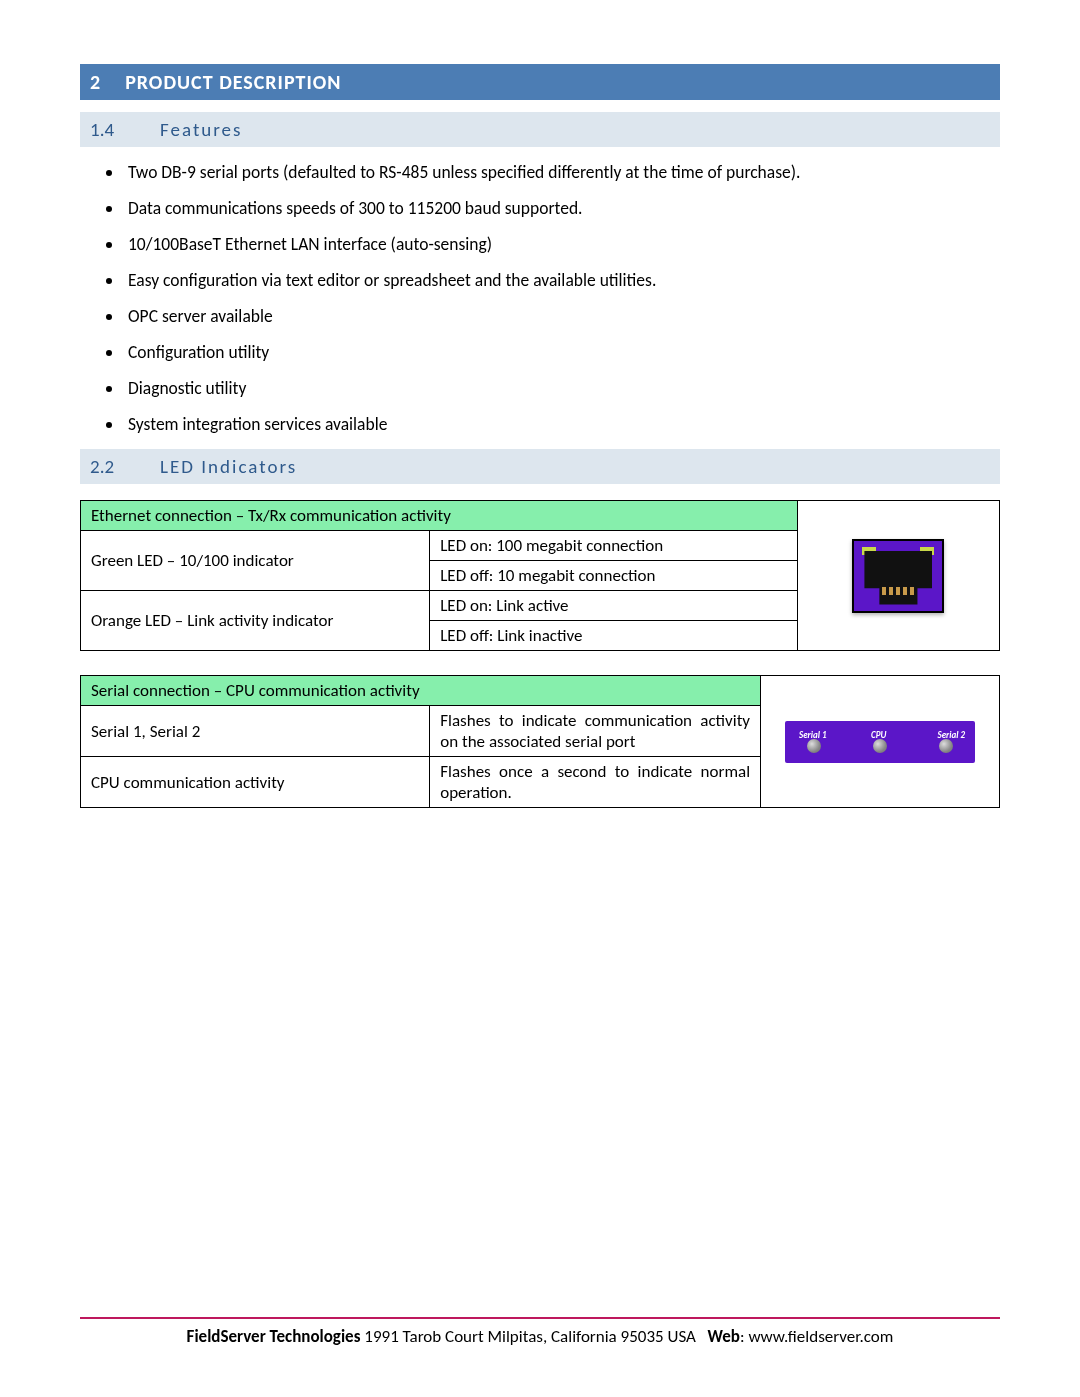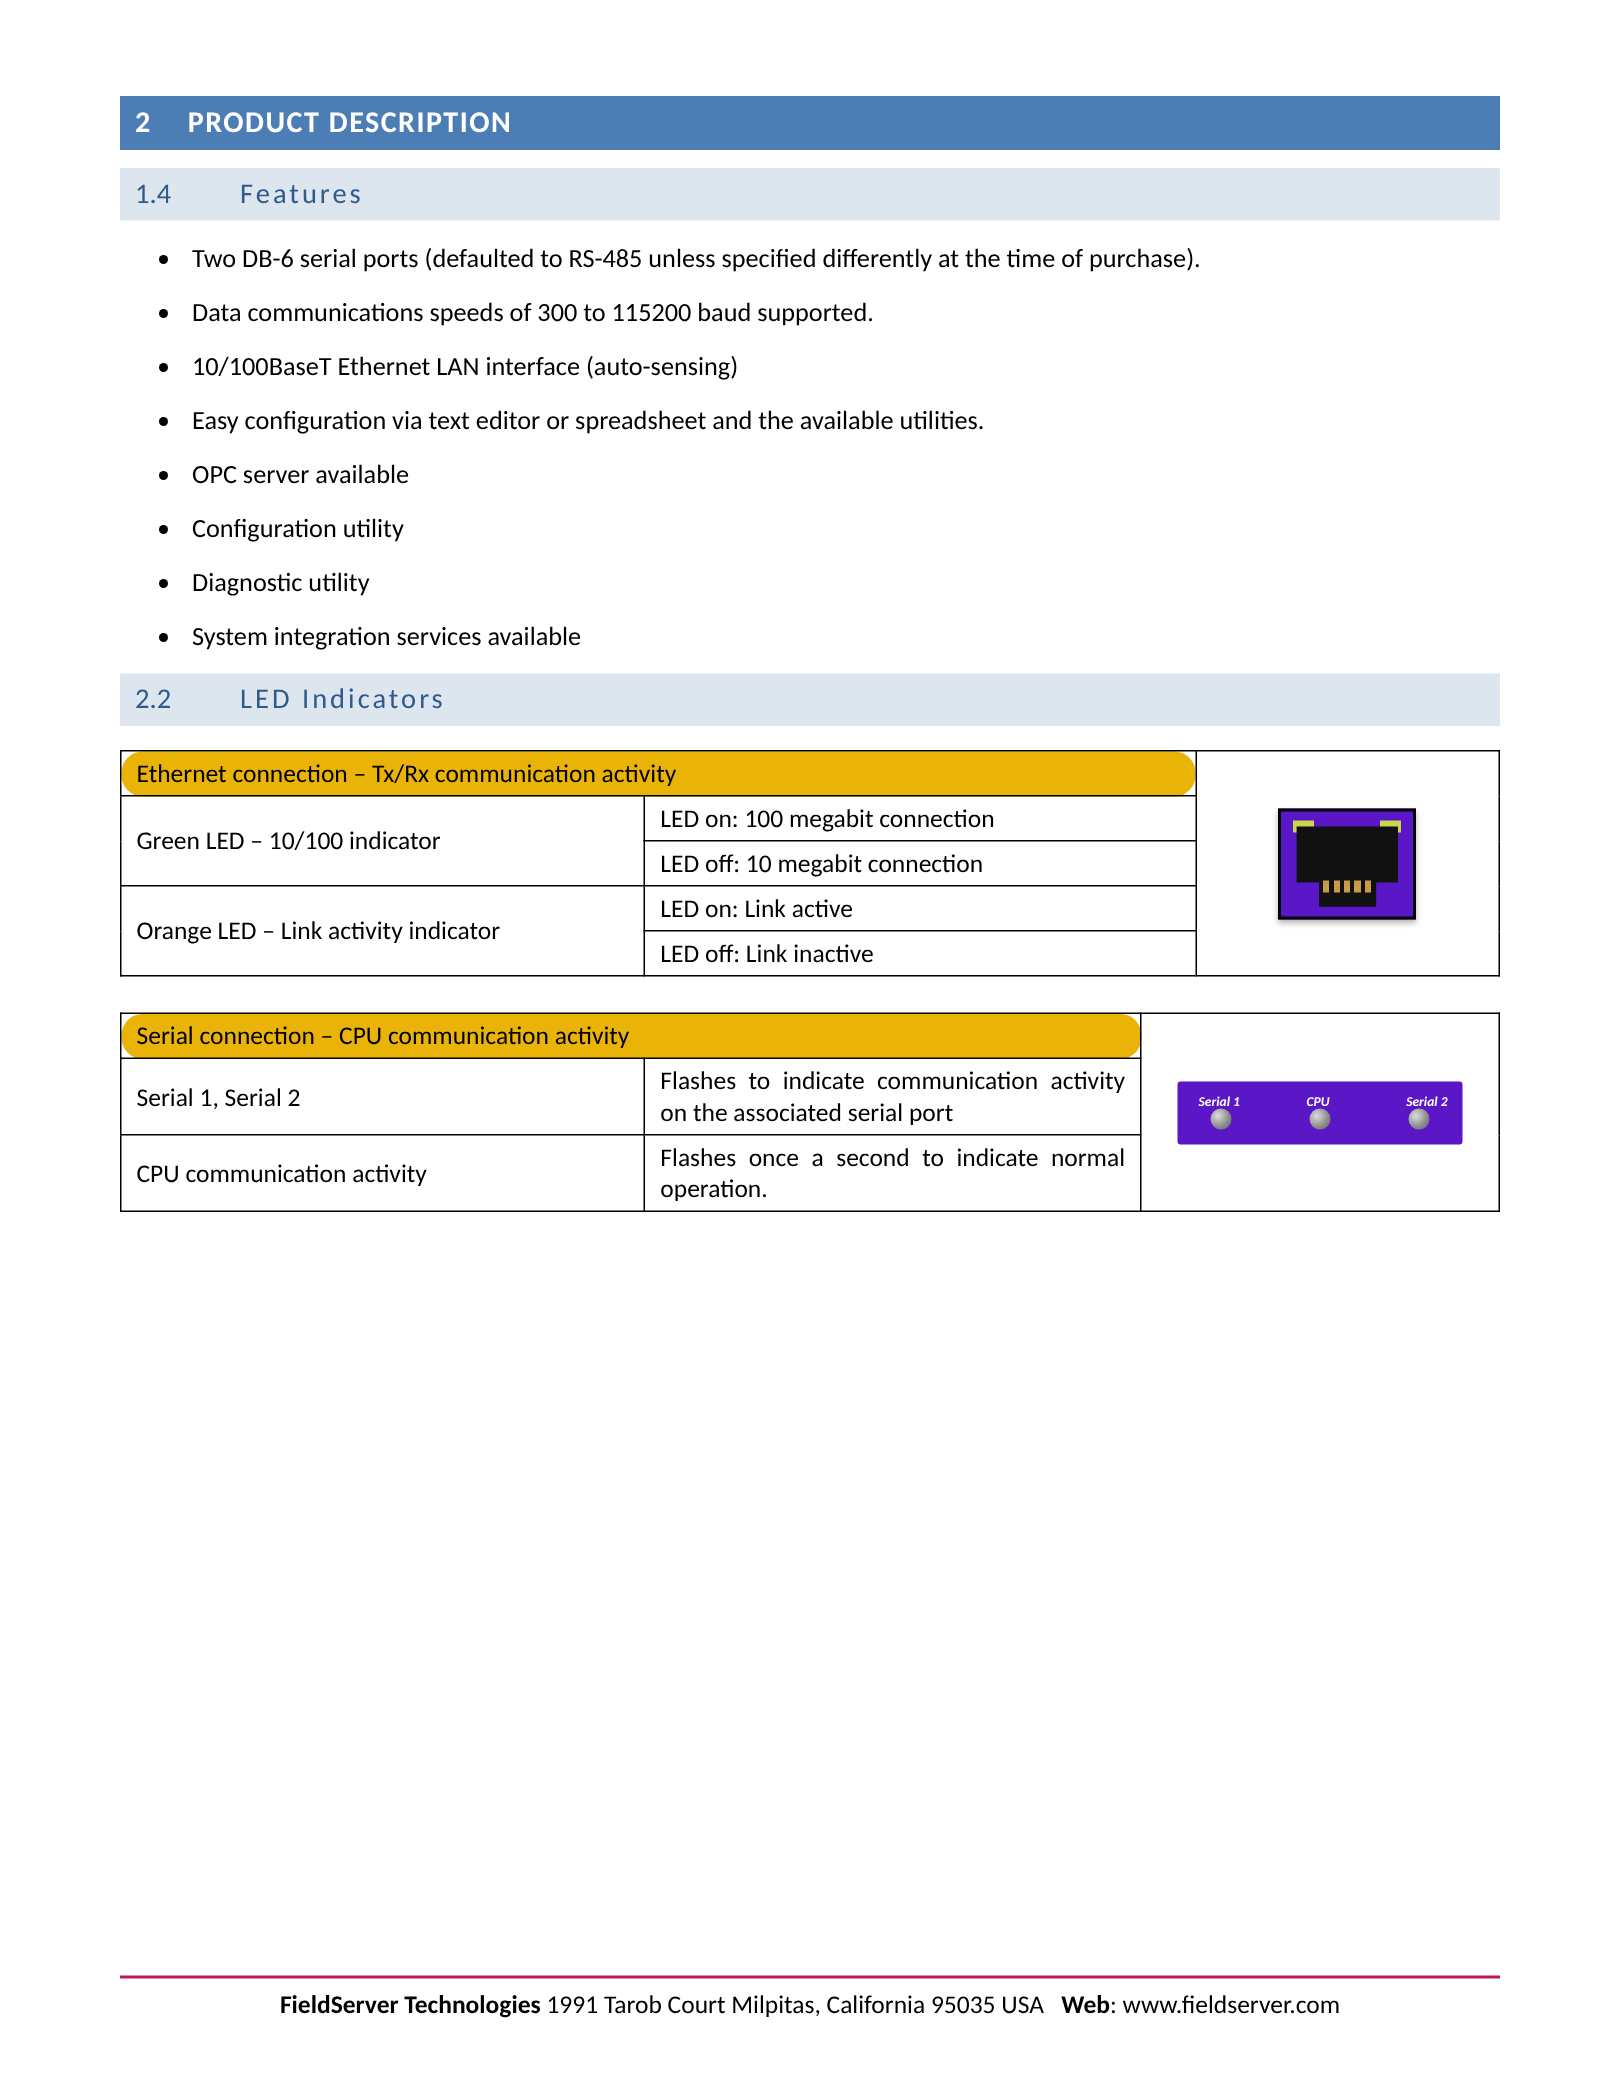--- a/index.html
+++ b/index.html
@@ -64,22 +64,21 @@
     width: 100%;
     table-layout: fixed;
   }
   .tbl-wrap td {
     border: 1px solid #000;
     padding: 4px 10px;
     font-size: 17px;
     vertical-align: middle;
   }
   .tbl-header {
-    background: #eab308;
-    border-radius: 14px;
+    background: #86efac;
   }
   .img-cell {
     text-align: center;
     vertical-align: middle;
     padding: 6px;
   }
 
   
   .eth-port {
     width: 88px;
@@ -164,21 +163,21 @@
     <span>2</span>
     <span>PRODUCT DESCRIPTION</span>
   </div>
 
   <div class="sub-heading">
     <span class="num">1.4</span>
     <span>Features</span>
   </div>
 
   <ul class="features">
-    <li>Two DB-6 serial ports (defaulted to RS-485 unless specified differently at the time of purchase).</li>
+    <li>Two DB-9 serial ports (defaulted to RS-485 unless specified differently at the time of purchase).</li>
     <li>Data communications speeds of 300 to 115200 baud supported.</li>
     <li>10/100BaseT Ethernet LAN interface (auto-sensing)</li>
     <li>Easy configuration via text editor or spreadsheet and the available utilities.</li>
     <li>OPC server available</li>
     <li>Configuration utility</li>
     <li>Diagnostic utility</li>
     <li>System integration services available</li>
   </ul>
 
   <div class="sub-heading">

